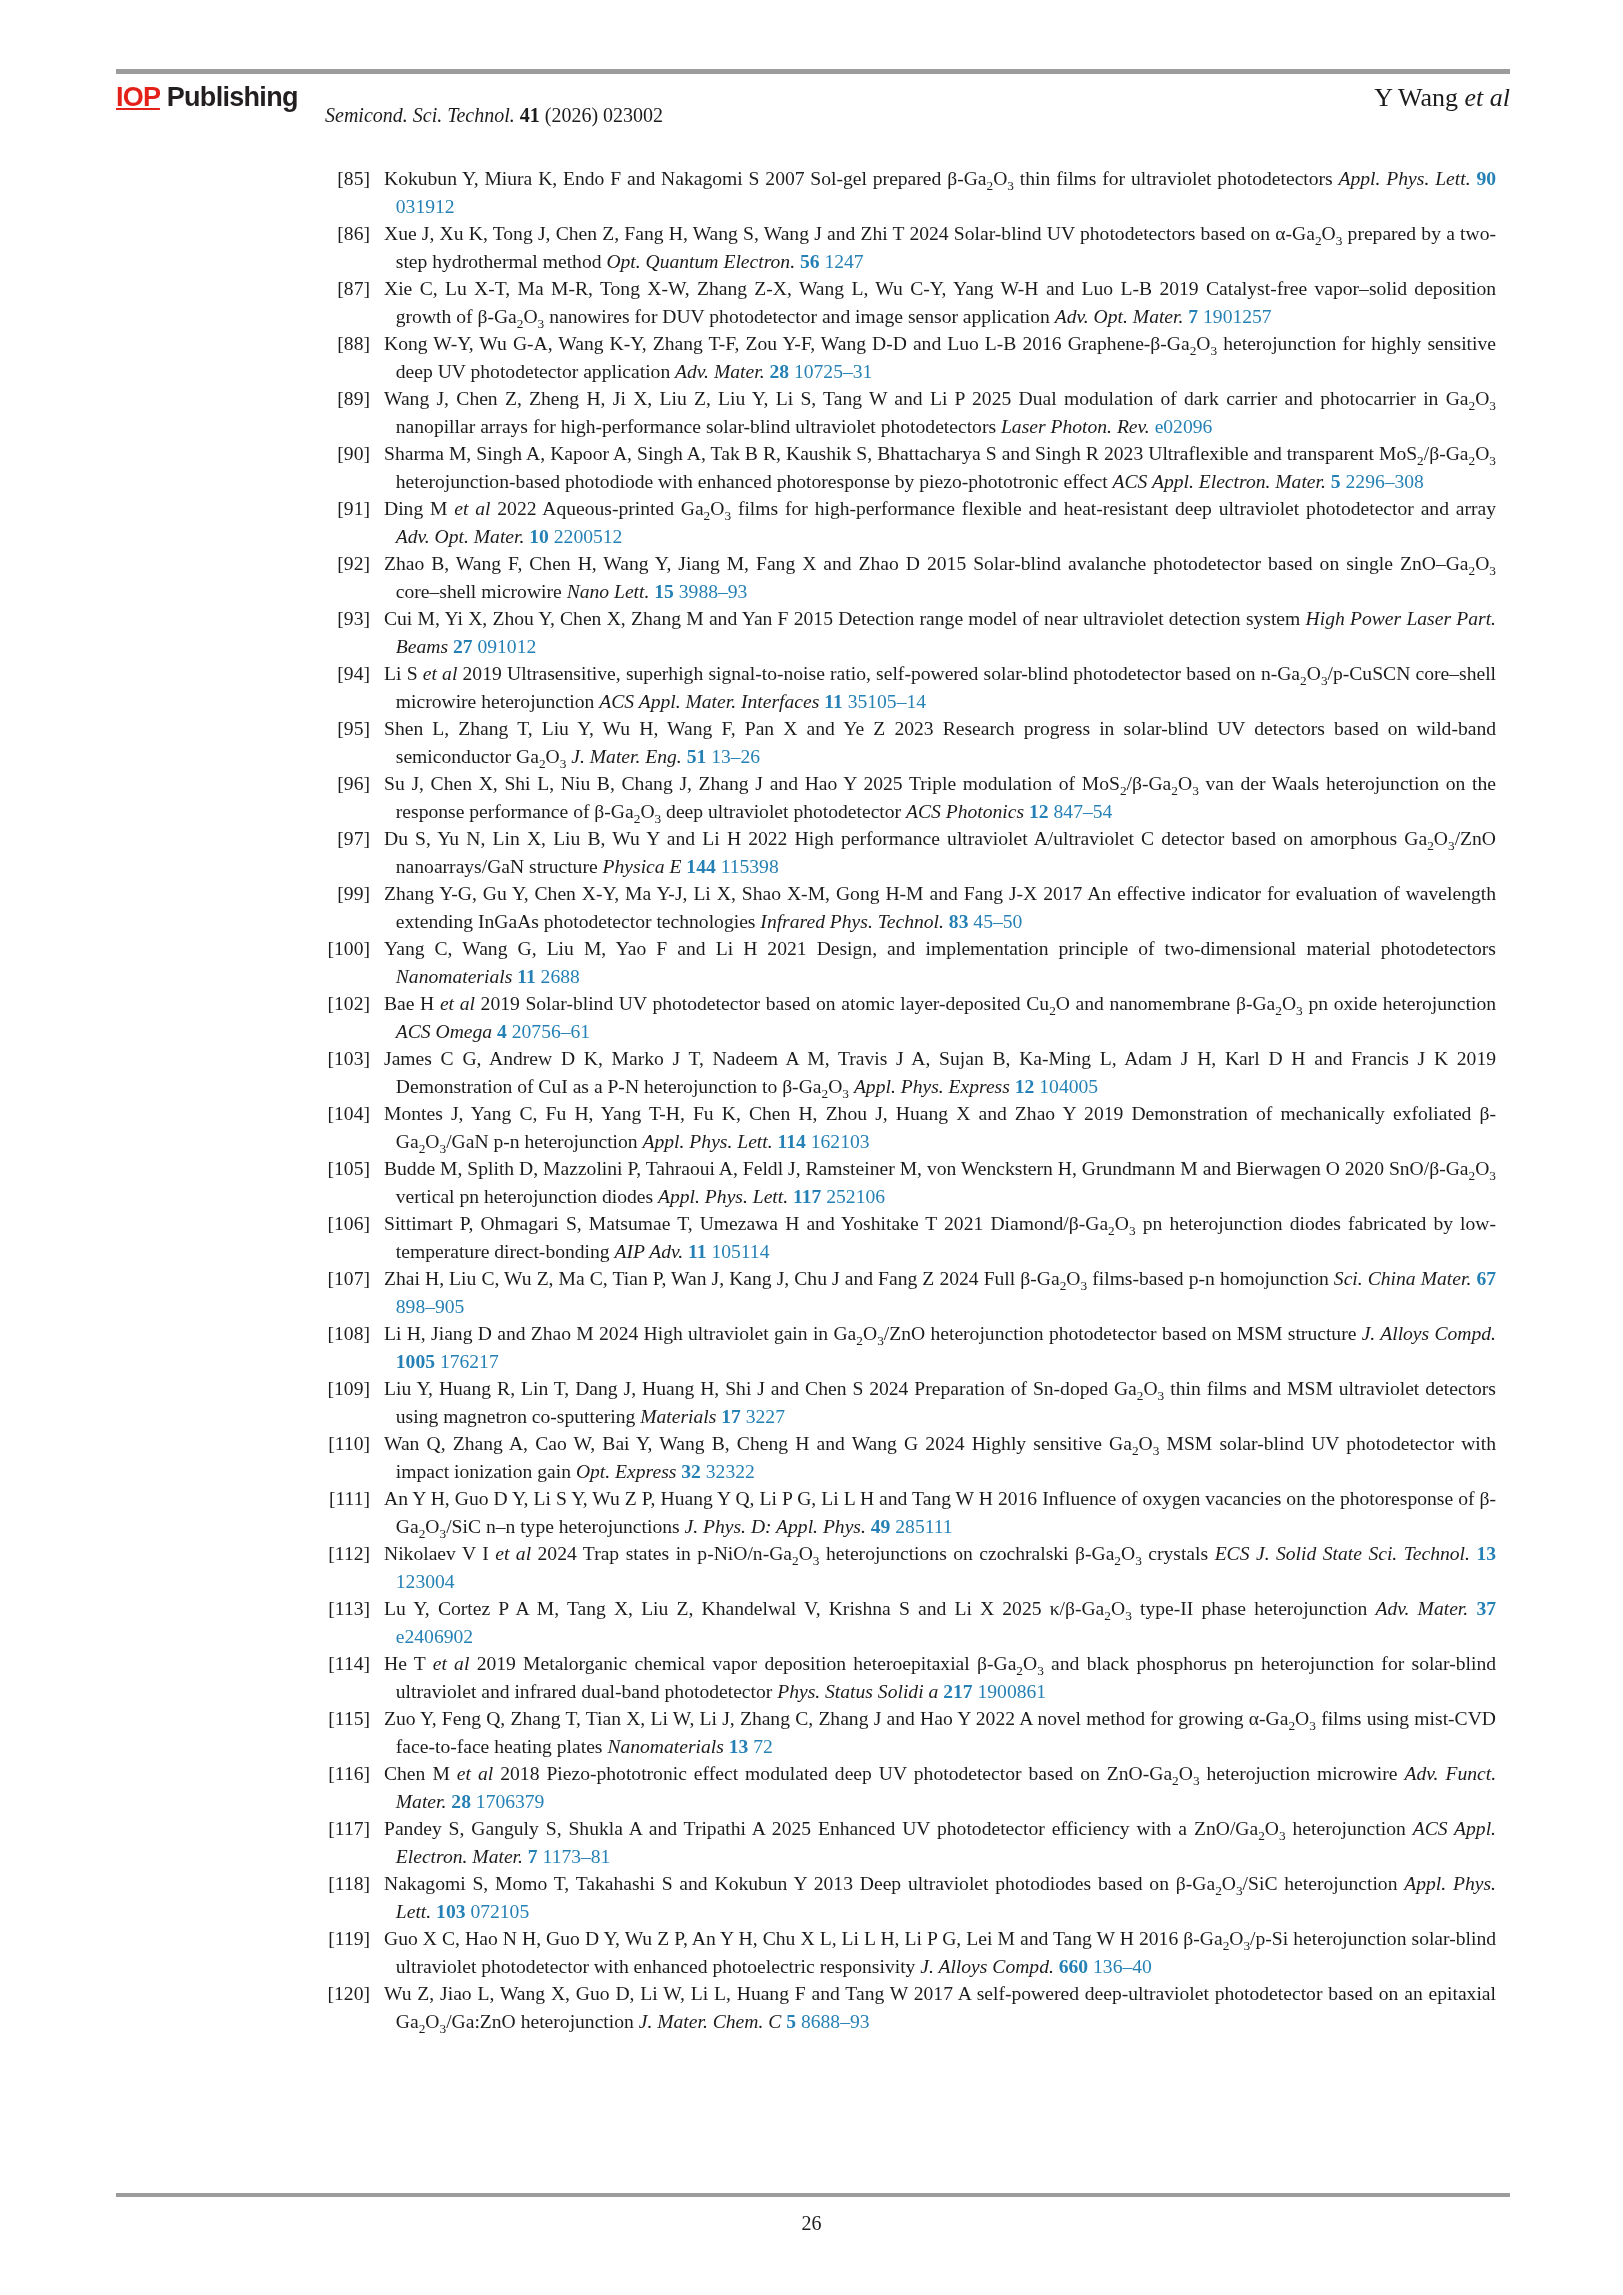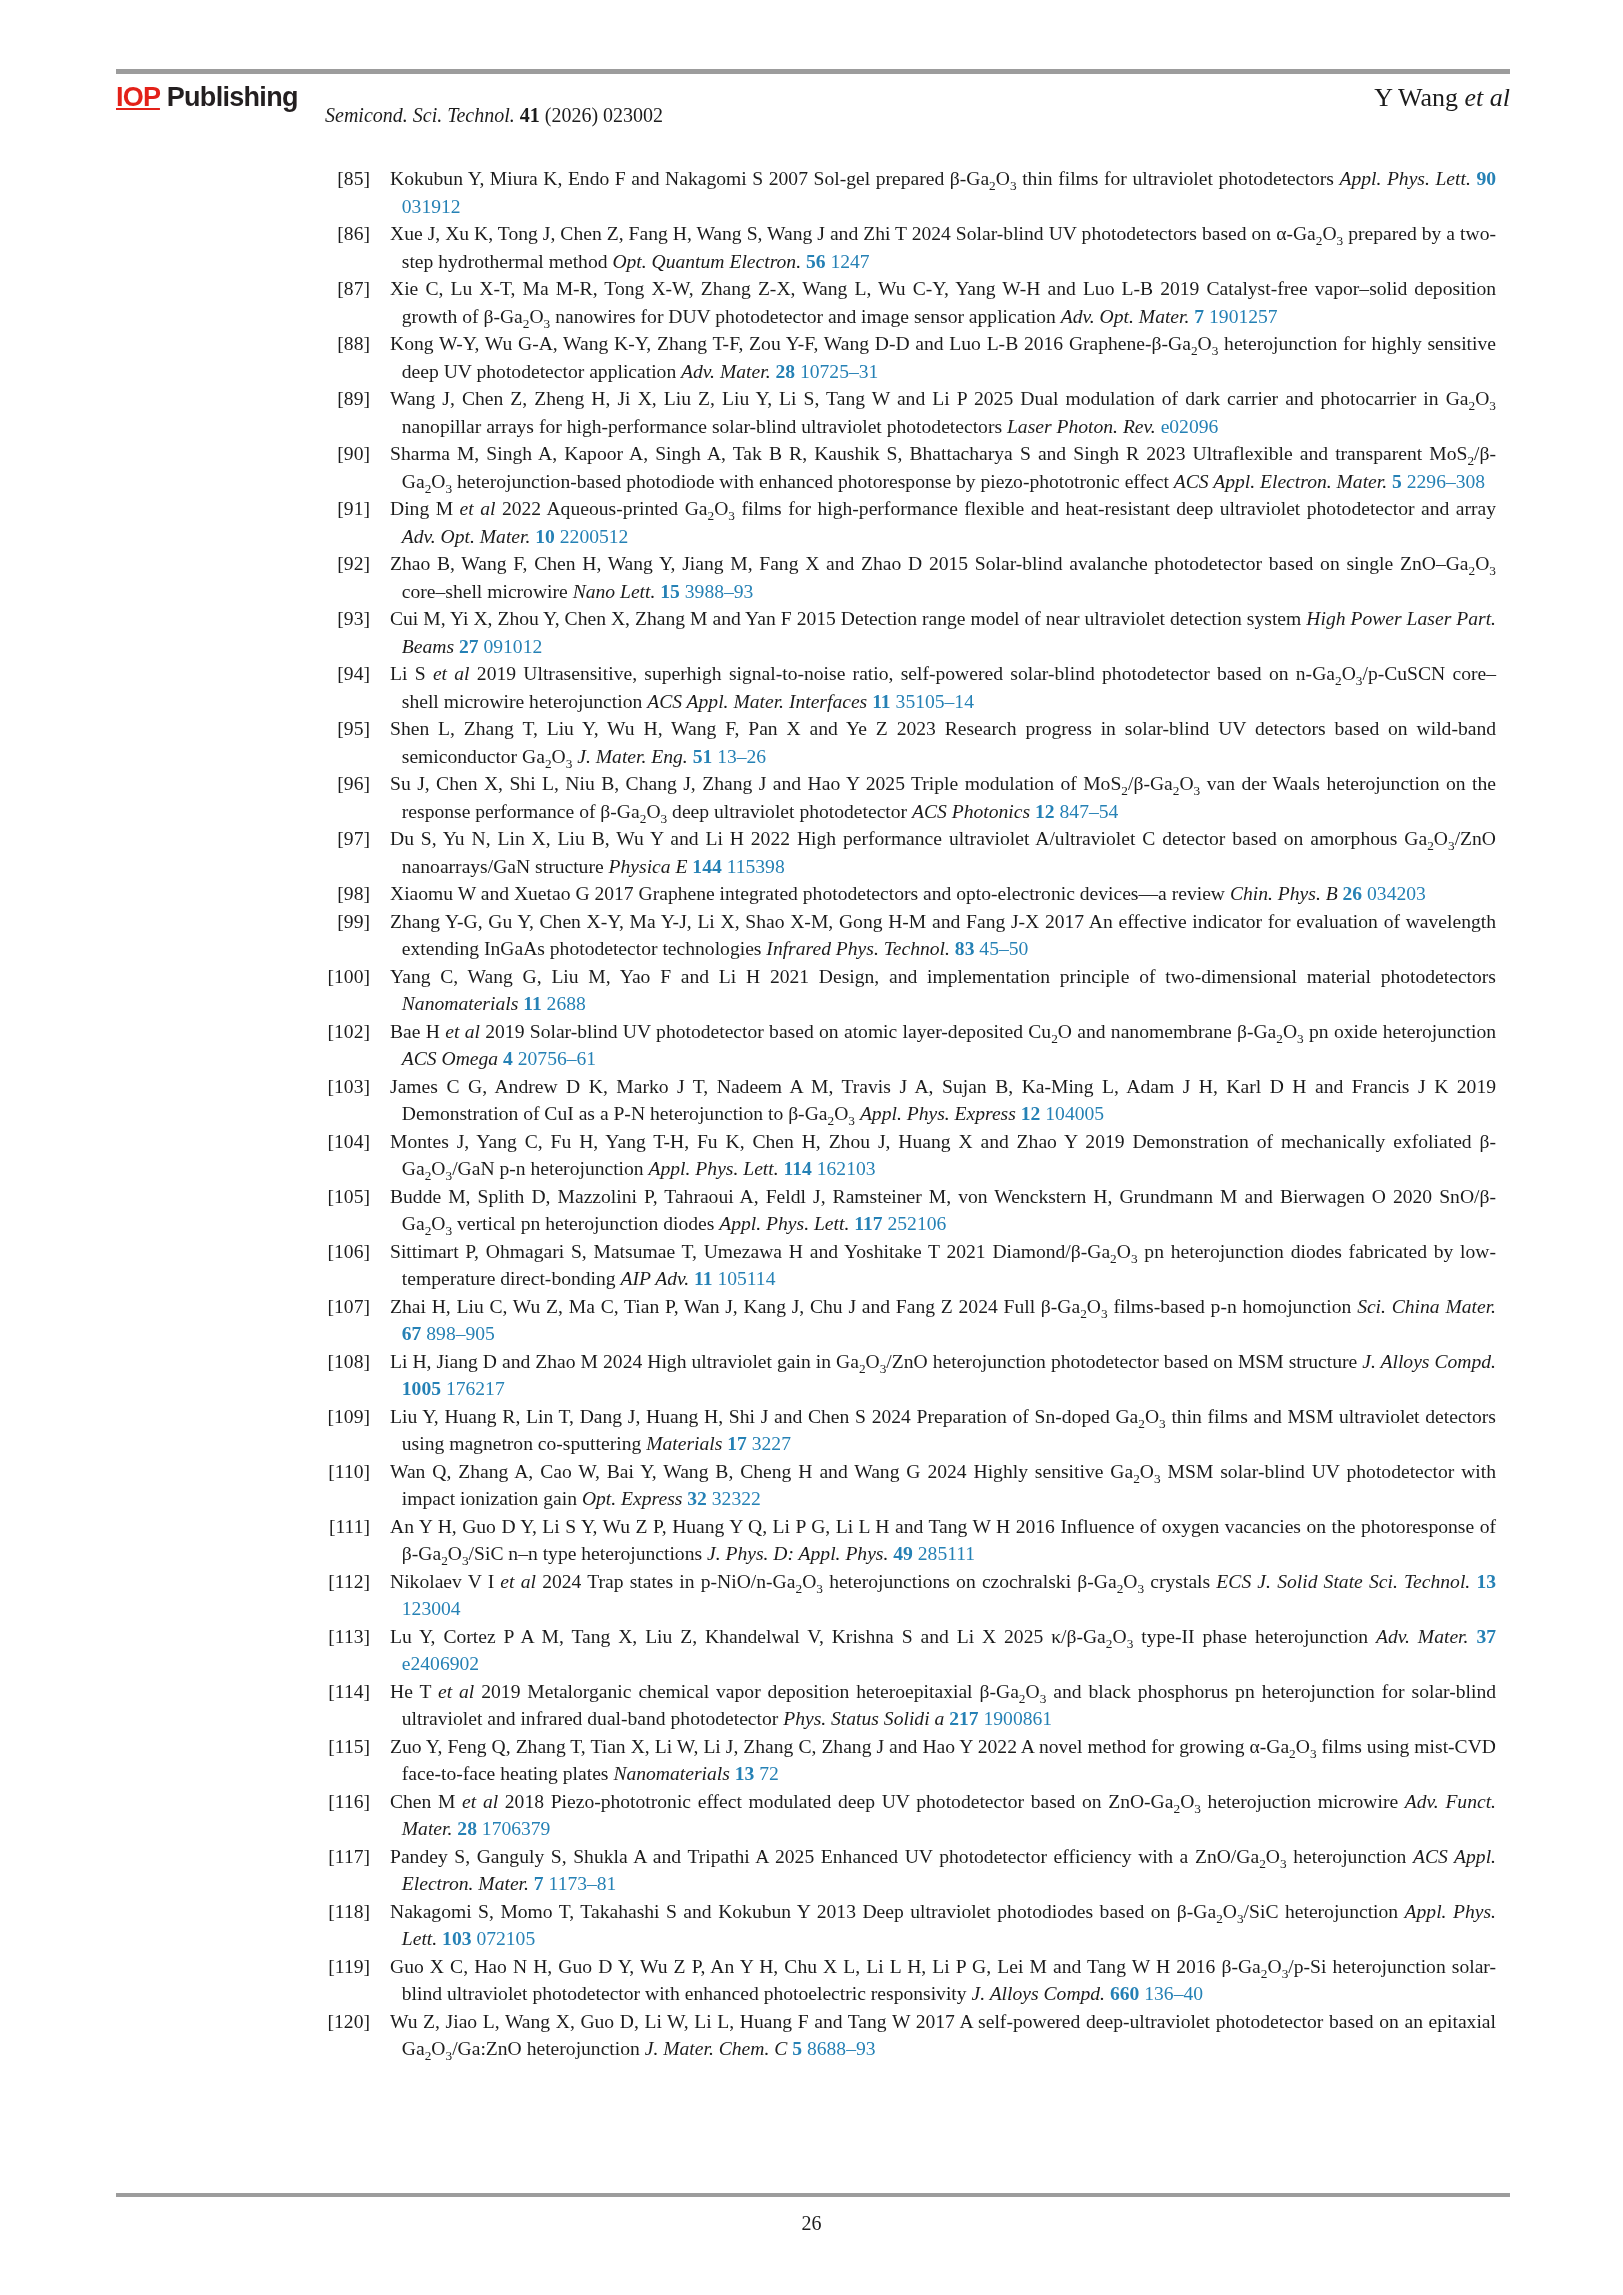--- a/index.html
+++ b/index.html
@@ -40,21 +40,21 @@
     position: absolute; right: 0; top: 1px;
     font-size: 26px; white-space: nowrap; text-align: center;
   }
   .authors .etal { font-style: italic; }
 
   .refs {
     position: absolute; left: 323px; top: 165px; width: 1173px;
     font-size: 19.6px; line-height: 27.5px; text-align: justify;
   }
   .ref-row { display: flex; }
-  .ref-label { flex: 0 0 47px; text-align: right; margin-right: 20px; white-space: nowrap; }
+  .ref-label { flex: 0 0 47px; text-align: right; margin-right: 14px; white-space: nowrap; }
   .ref-body { flex: 1 1 auto; padding-left: 11.8px; text-indent: -11.8px; }
   .seg-p { }
   .seg-i { font-style: italic; }
   .seg-v { color: var(--blue); font-weight: bold; }
   .seg-l { color: var(--blue); }
   sub.seg-s { font-size: 68%; line-height: 0; }
 
   .bottom-rule {
     position: absolute; left: 116px; top: 2193px;
     width: 1394px; height: 3.9px; background: var(--gray);
@@ -122,24 +122,20 @@
     </div>
     <div class="ref-row">
       <span class="ref-label">[96]</span>
       <span class="ref-body"><span class="seg-p">Su J, Chen X, Shi L, Niu B, Chang J, Zhang J and Hao Y 2025 Triple modulation of MoS</span><sub class="seg-s">2</sub><span class="seg-p">/β-Ga</span><sub class="seg-s">2</sub><span class="seg-p">O</span><sub class="seg-s">3</sub><span class="seg-p"> van der Waals heterojunction on the response performance of β-Ga</span><sub class="seg-s">2</sub><span class="seg-p">O</span><sub class="seg-s">3</sub><span class="seg-p"> deep ultraviolet photodetector </span><span class="seg-i">ACS Photonics</span><span class="seg-p"> </span><span class="seg-v">12</span><span class="seg-p"> </span><span class="seg-l">847–54</span></span>
     </div>
     <div class="ref-row">
       <span class="ref-label">[97]</span>
       <span class="ref-body"><span class="seg-p">Du S, Yu N, Lin X, Liu B, Wu Y and Li H 2022 High performance ultraviolet A/ultraviolet C detector based on amorphous Ga</span><sub class="seg-s">2</sub><span class="seg-p">O</span><sub class="seg-s">3</sub><span class="seg-p">/ZnO nanoarrays/GaN structure </span><span class="seg-i">Physica E</span><span class="seg-p"> </span><span class="seg-v">144</span><span class="seg-p"> </span><span class="seg-l">115398</span></span>
     </div>
     <div class="ref-row">
-      <span class="ref-label">[98]</span>
-      <span class="ref-body"><span class="seg-p">Xiaomu W and Xuetao G 2017 Graphene integrated photodetectors and opto-electronic devices—a review </span><span class="seg-i">Chin. Phys. B</span><span class="seg-p"> </span><span class="seg-v">26</span><span class="seg-p"> </span><span class="seg-l">034203</span></span>
-    </div>
-    <div class="ref-row">
       <span class="ref-label">[99]</span>
       <span class="ref-body"><span class="seg-p">Zhang Y-G, Gu Y, Chen X-Y, Ma Y-J, Li X, Shao X-M, Gong H-M and Fang J-X 2017 An effective indicator for evaluation of wavelength extending InGaAs photodetector technologies </span><span class="seg-i">Infrared Phys. Technol.</span><span class="seg-p"> </span><span class="seg-v">83</span><span class="seg-p"> </span><span class="seg-l">45–50</span></span>
     </div>
     <div class="ref-row">
       <span class="ref-label">[100]</span>
       <span class="ref-body"><span class="seg-p">Yang C, Wang G, Liu M, Yao F and Li H 2021 Design, and implementation principle of two-dimensional material photodetectors </span><span class="seg-i">Nanomaterials</span><span class="seg-p"> </span><span class="seg-v">11</span><span class="seg-p"> </span><span class="seg-l">2688</span></span>
     </div>
     <div class="ref-row">
       <span class="ref-label">[102]</span>
       <span class="ref-body"><span class="seg-p">Bae H </span><span class="seg-i">et al</span><span class="seg-p"> 2019 Solar-blind UV photodetector based on atomic layer-deposited Cu</span><sub class="seg-s">2</sub><span class="seg-p">O and nanomembrane β-Ga</span><sub class="seg-s">2</sub><span class="seg-p">O</span><sub class="seg-s">3</sub><span class="seg-p"> pn oxide heterojunction </span><span class="seg-i">ACS Omega</span><span class="seg-p"> </span><span class="seg-v">4</span><span class="seg-p"> </span><span class="seg-l">20756–61</span></span>

